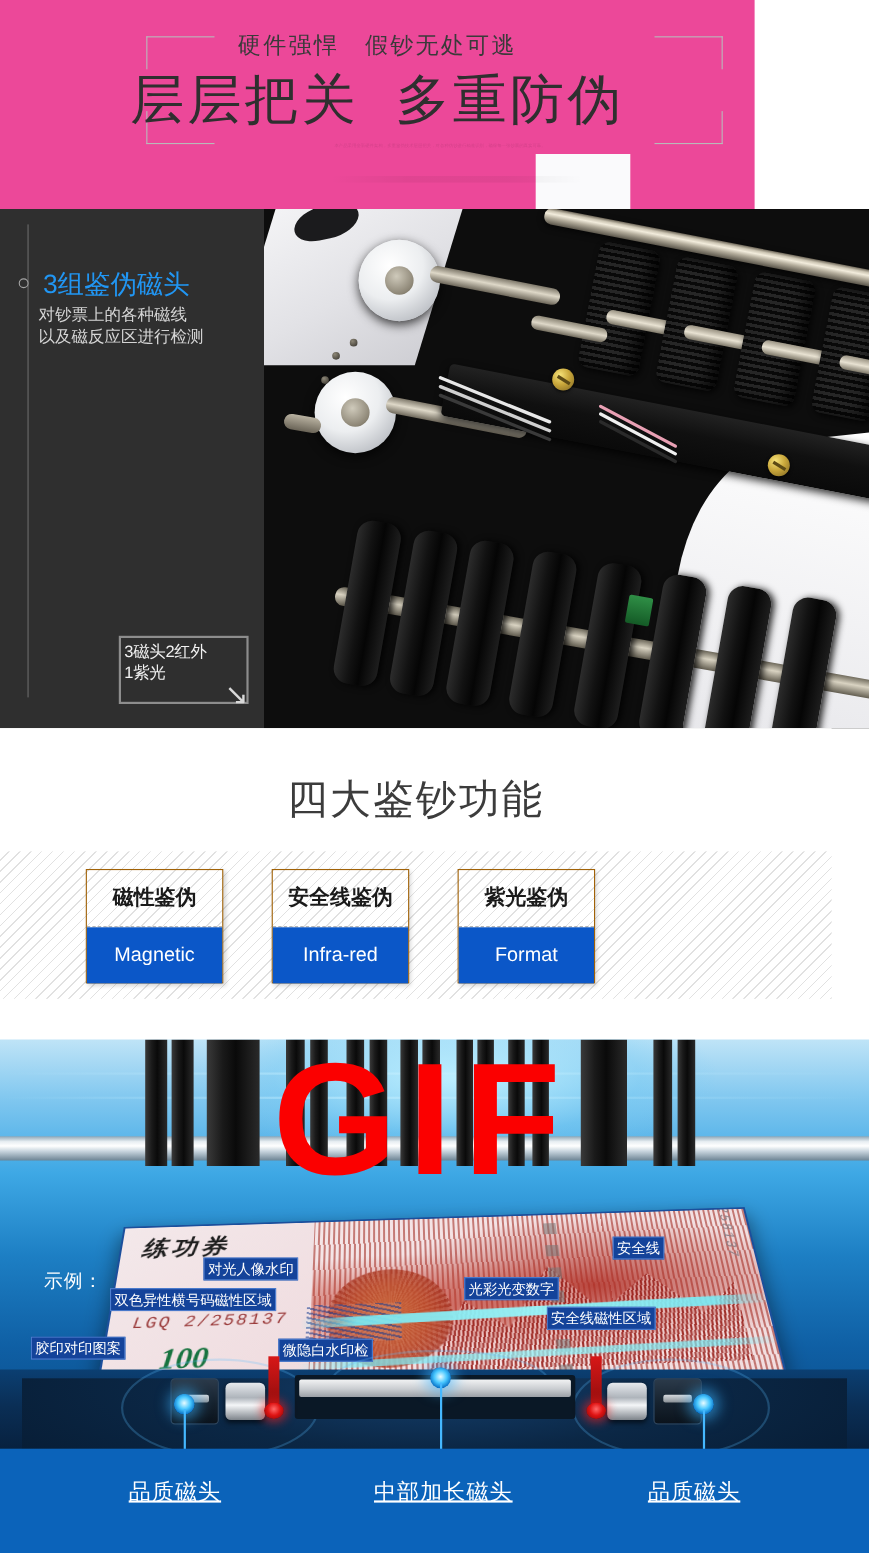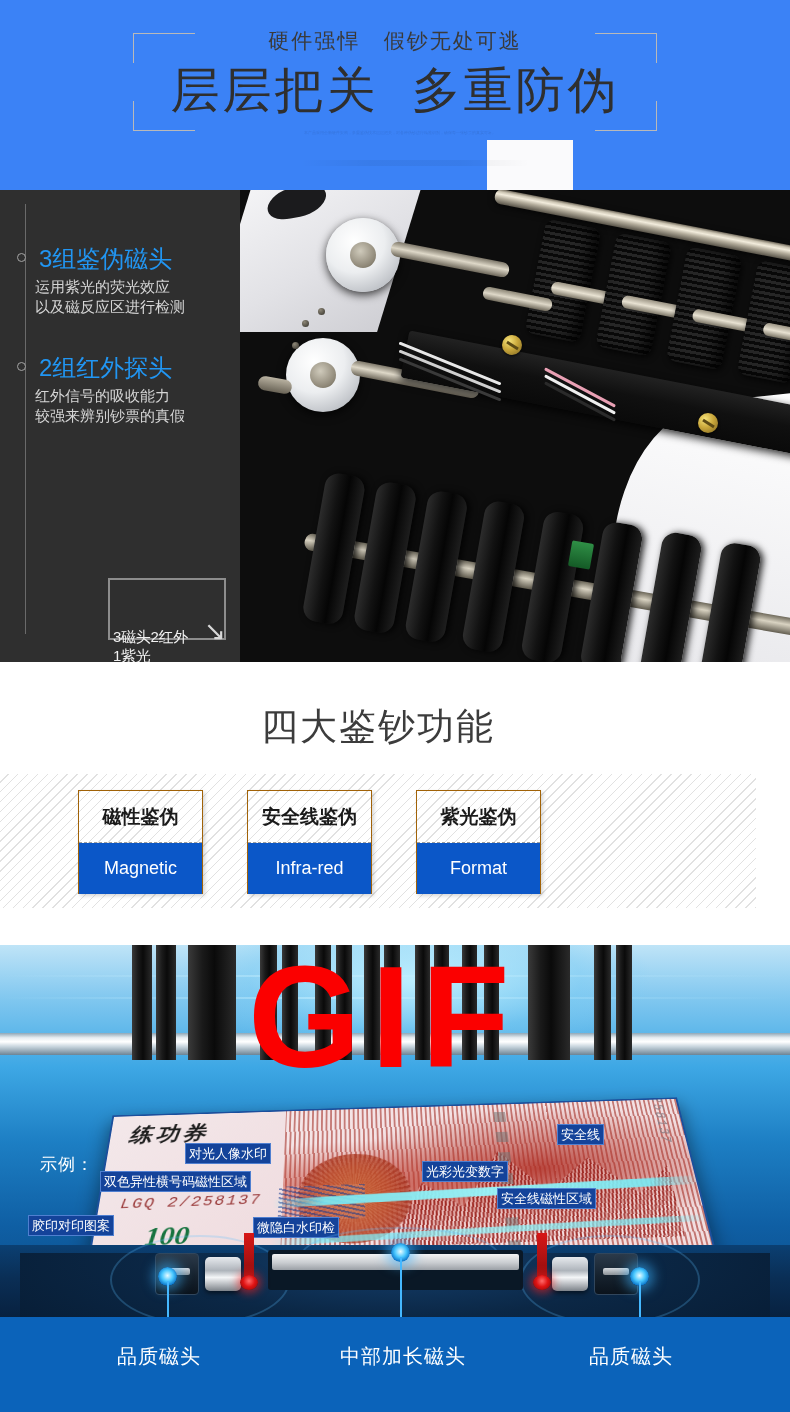--- a/index.html
+++ b/index.html
@@ -6,22 +6,22 @@
   html, body {
     width: 790px; height: 1412px;
     background: #fff;
     font-family: "Liberation Sans", "DejaVu Sans", sans-serif;
     overflow: hidden;
   }
   .page { position: relative; width: 790px; height: 1412px; overflow: hidden; }
 
   
   .hero {
-    position: relative; width: 790px; height: 190px;
-    background: #3b82f6; overflow: hidden; padding-left: 34px;
+    position: relative; width: 686px; height: 190px;
+    background: #ec4899; overflow: hidden; padding-left: 34px;
   }
   .hero-bracket {
     position: absolute; left: 133px; top: 33px;
     width: 524px; height: 98px;
   }
   .hero-bracket i {
     position: absolute; background: #b9b9b9;
   }
   
   .bk-tl-h { left:0; top:0; width:62px; height:1px; }
@@ -256,21 +256,21 @@
     width: 118px; height: 62px;
   }
   .badge-box {
     position: absolute; left: 0; top: 0;
     width: 118px; height: 62px;
     border: 2px solid #8d8d8d;
   }
   .badge-text {
     position: absolute; left: 5px; top: 5px;
     font-size: 15px; line-height: 19px; color: #f2f2f2;
-    white-space: pre-line; letter-spacing: -0.3px; margin-top: 44px;
+    white-space: pre-line; letter-spacing: -0.3px;
   }
   .badge-arrow {
     position: absolute; right: -4px; bottom: -6px;
     width: 30px; height: 30px;
     color: #d8d8d8; font-size: 26px; line-height: 30px;
     text-align: center;
   }
 
   
   .func {
@@ -500,20 +500,21 @@
   }
   .labelbar {
     position: absolute; left: 0; top: 372px;
     width: 790px; height: 95px;
     background: #0b63ba;
   }
   .blabel {
     position: absolute; top: 398px;
     font-size: 20px; color: #ffffff; letter-spacing: 1px;
     white-space: nowrap;
+    text-decoration: underline;
   }
   .arc {
     position:absolute; border: 2px solid rgba(90,190,255,.25);
     border-radius: 50%;
   }
 </style>
 </head>
 <body>
 
 <div class="page">
@@ -593,30 +594,24 @@
       <div class="dot" style="left:52px;top:152px"></div>
       <div class="dot" style="left:78px;top:118px"></div>
     </div>
 
     <div class="sidebar">
       <div class="timeline"></div>
 
       <div class="feat" style="top:54px">
         <span class="bullet"></span>
         <div class="f-title">3组鉴伪磁头</div>
-        <div class="f-desc">运用紫光的荧光效应
+        <div class="f-desc">对钞票上的各种磁线
 以及磁反应区进行检测</div>
       </div>
 
-      <div class="feat" style="top:163px">
-        <span class="bullet"></span>
-        <div class="f-title">2组红外探头</div>
-        <div class="f-desc">红外信号的吸收能力
-较强来辨别钞票的真假</div>
-      </div>
 
 
       <div class="badge" style="top:388px">
         <div class="badge-box"></div>
         <div class="badge-text">3磁头2红外
 1紫光</div>
         <div class="badge-arrow">↘</div>
       </div>
     </div>
   </div>

